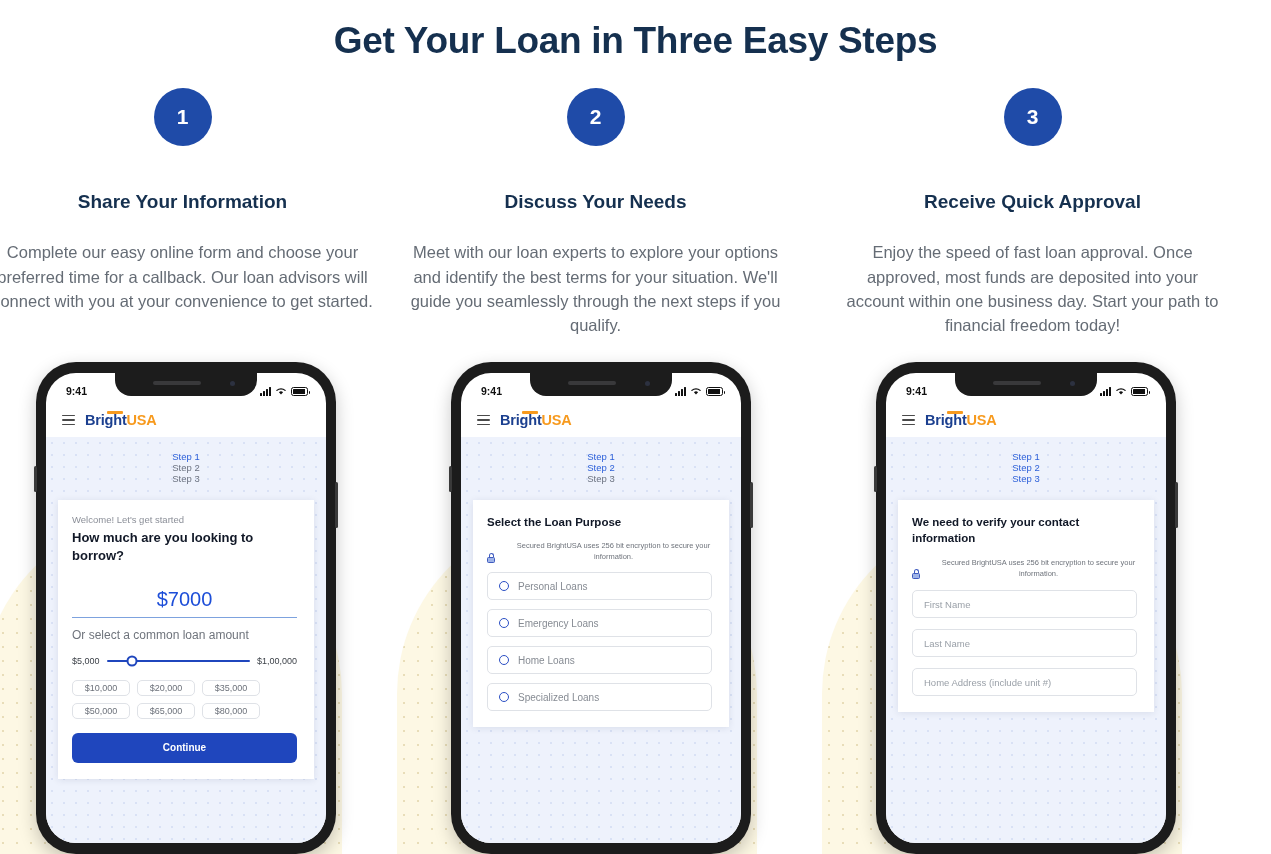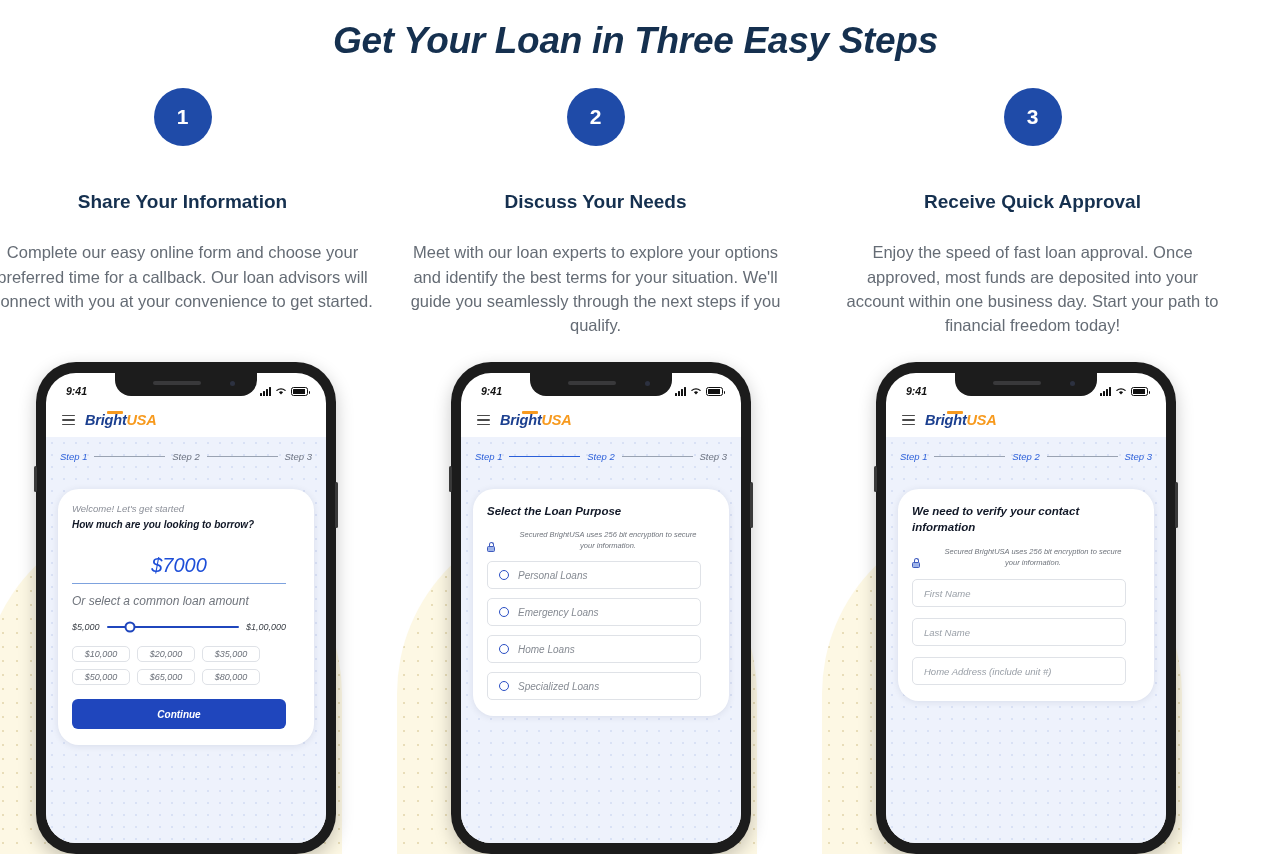--- a/index.html
+++ b/index.html
@@ -14,21 +14,20 @@
   }
 
   .page-title {
     text-align: center;
     font-size: 37px;
     font-weight: bold;
     color: #15304f;
     letter-spacing: -0.3px;
     padding-top: 18px;
     line-height: 1.25;
-    font-style: italic;
   }
 
   .steps-row {
     display: flex;
     width: 1271px;
     margin-top: 24px;
   }
 
   .step-col {
     width: 413px;
@@ -103,21 +102,20 @@
   .phone {
     position: absolute;
     left: 66px;
     top: 22px;
     width: 300px;
     height: 492px;
     background: #1c1c1c;
     border-radius: 40px;
     padding: 11px 10px;
     box-shadow: 0 6px 18px rgba(0,0,0,0.22);
-    font-style: italic;
   }
   .phone::before { 
     content: "";
     position: absolute;
     left: -2px; top: 104px;
     width: 3px; height: 26px;
     background: #3a3a3a;
     border-radius: 2px;
   }
   .phone::after { 
@@ -214,39 +212,40 @@
 
   .stepbar {
     background: #eef2fc;
     padding: 14px 14px;
     display: flex;
     align-items: center;
     justify-content: space-between;
     font-size: 9.5px;
     background-image: radial-gradient(#d9e1f5 0.8px, transparent 0.9px);
     background-size: 12px 12px;
+    flex-direction: column;
   }
   .stepbar .sl { color:#6b7280; white-space: nowrap; }
   .stepbar .sl.on { color:#2b5fd9; }
   .stepbar .line { flex:1; height:1.2px; background:#9aa3b2; margin:0 7px; }
   .stepbar .line.on { background:#2b5fd9; }
 
   .card {
     background:#ffffff;
-    border-radius:21px;
-    margin: 13px 12px 0 12px;
-    padding: 14px 28px 16px 14px;
+    border-radius:0;
+    margin: 2px 12px 0 12px;
+    padding: 14px 17px 16px 14px;
     box-shadow: 0 1px 7px rgba(30,40,80,0.10);
   }
   .body-bg { background:#eef2fc; flex:1; height: 100%;
     background-image: radial-gradient(#d9e1f5 0.8px, transparent 0.9px);
     background-size: 12px 12px; }
 
   .lead { font-size:9.5px; color:#8b8f98; }
-  .q { font-size:10px; font-weight:bold; color:#111827; line-height:1.42; margin-top:4px; }
+  .q { font-size:13px; font-weight:bold; color:#111827; line-height:1.42; margin-top:4px; }
 
   .amount {
     text-align:center;
     font-size:20px;
     color:#1d4ed8;
     margin-top:22px;
     padding-bottom:6px;
     border-bottom: 1.6px solid #7da2de;
   }
   .sub { font-size:12px; color:#6f747c; margin-top:10px; }

